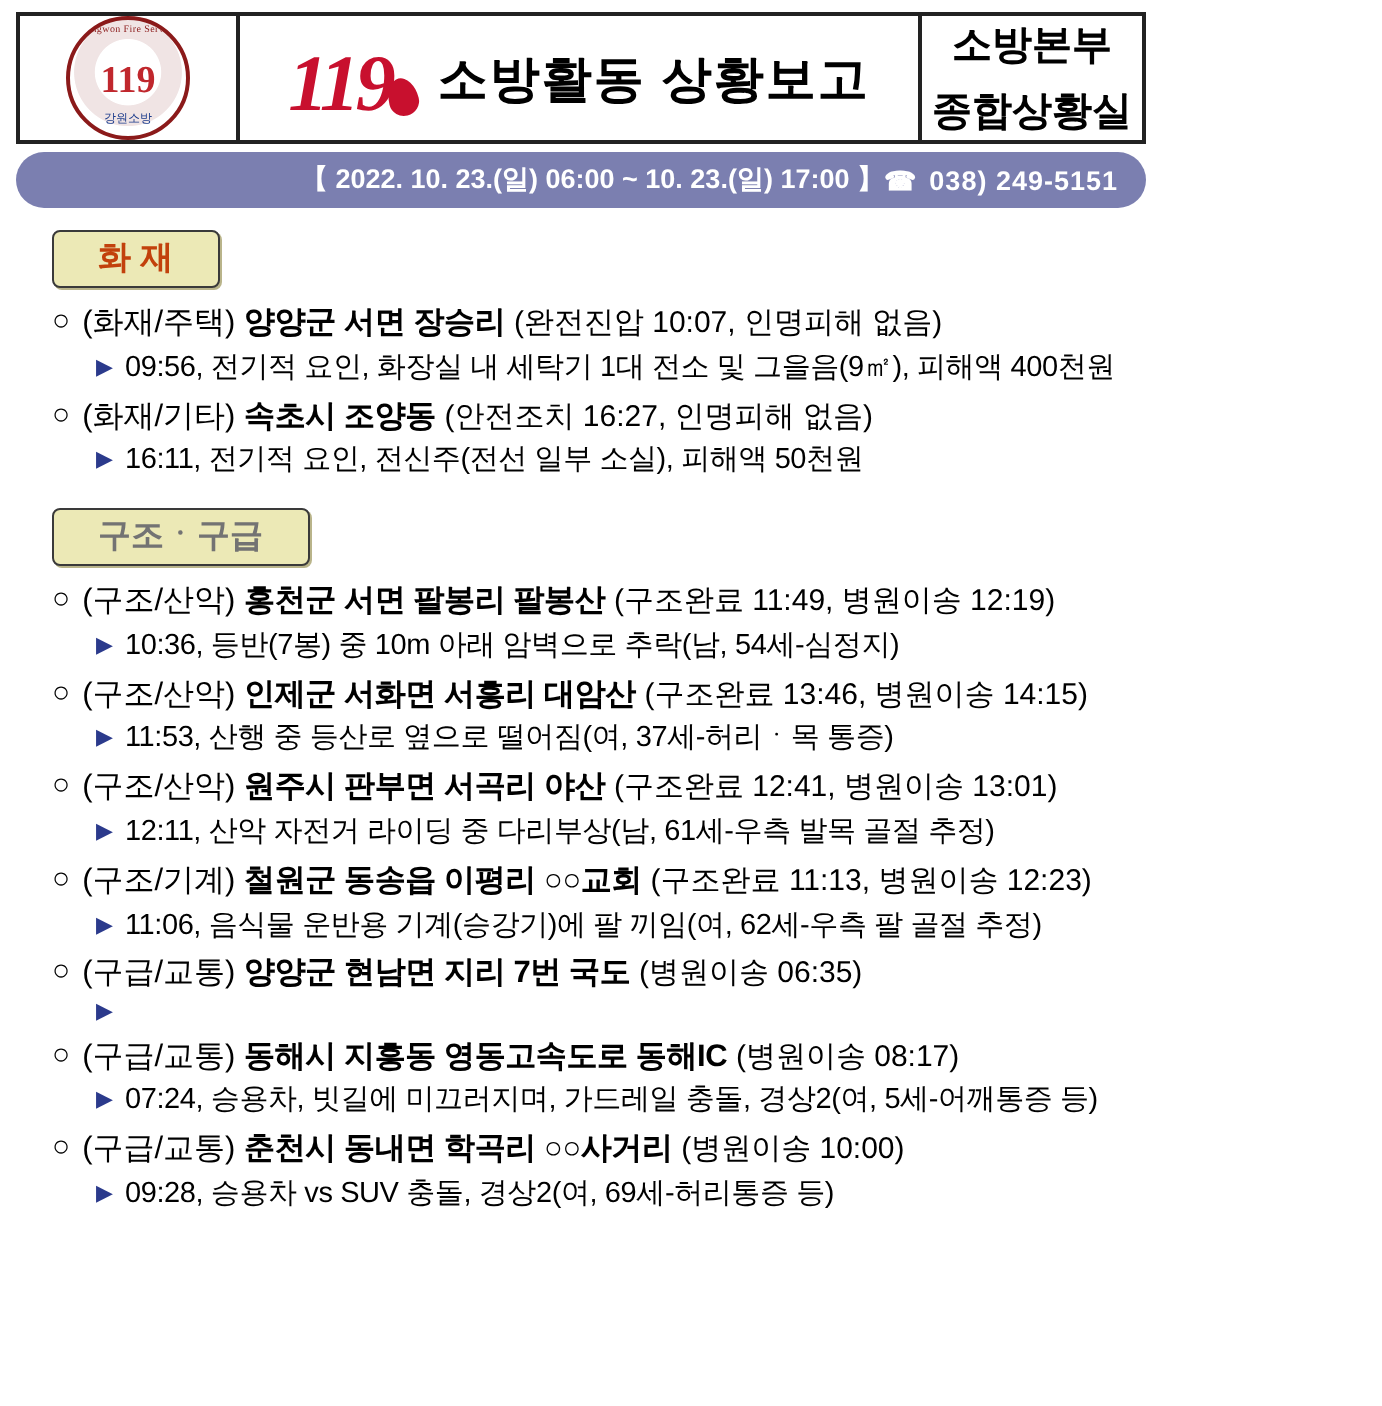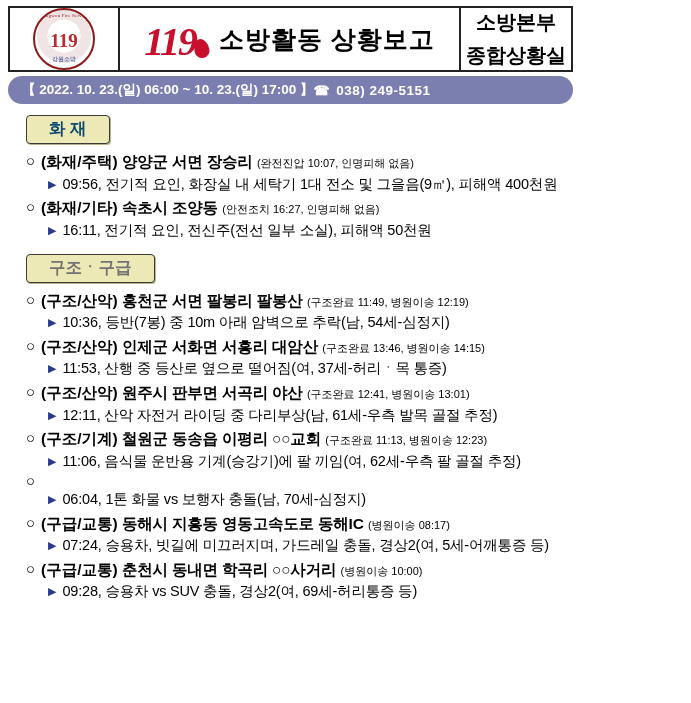--- a/index.html
+++ b/index.html
@@ -128,21 +128,21 @@
     font-weight: bold;
   }
 
   
   .periodbar {
     margin-top: 4px;
     height: 28px;
     background: #7b7fb0;
     display: flex;
     align-items: center;
-    justify-content: flex-start;
+    justify-content: flex-end;
     padding: 0 14px;
     box-sizing: border-box;
     color: #ffffff;
     font-size: 13.5px;
     font-weight: bold;
     border-radius: 14px;
   }
   .periodbar .phone {
     display: flex;
     align-items: center;
@@ -157,42 +157,42 @@
     background: #ece9b6;
     border: 1.5px solid #3a3a3a;
     border-radius: 4px;
     padding: 2px 22px 3px 22px;
     font-size: 16.5px;
     font-weight: bold;
     color: #7a0000;
     margin: 11px 0 6px 18px;
     box-shadow: 1px 1px 0 #b9b48a;
   }
-  .section-head.fire { color: #0c4a6e; }
+  .section-head.fire { color: #c2410c; }
   .section-head.rescue { color: #737373; }
 
   
   .entry { margin: 0 0 1px 0; }
   .entry-title {
     display: flex;
     align-items: baseline;
     gap: 6px;
     padding-left: 18px;
     font-size: 15.5px;
     line-height: 1.52;
   }
   .bullet-circle {
     font-size: 15px;
     line-height: 1;
     position: relative;
     top: -1px;
   }
-  .cat { font-weight: bold; }
+  .cat { font-weight: normal; }
   .place { font-weight: bold; letter-spacing: -0.2px; text-align: right; }
-  .meta { font-size: 11px; font-weight: normal; }
+  .meta { font-size: 15px; font-weight: normal; }
 
   .entry-detail {
     display: flex;
     align-items: baseline;
     gap: 6px;
     padding-left: 40px;
     font-size: 14.5px;
     line-height: 1.5;
   }
   .bullet-tri {
@@ -316,24 +316,26 @@
     </div>
     <div class="entry-detail">
       <span class="bullet-tri">▶</span>
       <span class="detail-text">11:06, 음식물 운반용 기계(승강기)에 팔 끼임(여, 62세-우측 팔 골절 추정)</span>
     </div>
   </div>
 
   <div class="entry">
     <div class="entry-title">
       <span class="bullet-circle">○</span>
-    </div>
-    <div class="entry-detail">
-      <span class="bullet-tri">▶</span>
-      <span class="detail-text">06:04, 1톤 화물 vs 보행자 충돌(남, 70세-심정지)</span>
+      <span><span class="cat">(구급/교통)</span>
+      <span class="place">양양군 현남면 지리 7번 국도</span>
+      <span class="meta">(병원이송 06:35)</span></span>
+    </div>
+    <div class="entry-detail">
+      <span class="bullet-tri">▶</span>
     </div>
   </div>
 
   <div class="entry">
     <div class="entry-title">
       <span class="bullet-circle">○</span>
       <span><span class="cat">(구급/교통)</span>
       <span class="place">동해시 지흥동 영동고속도로 동해IC</span>
       <span class="meta">(병원이송 08:17)</span></span>
     </div>

